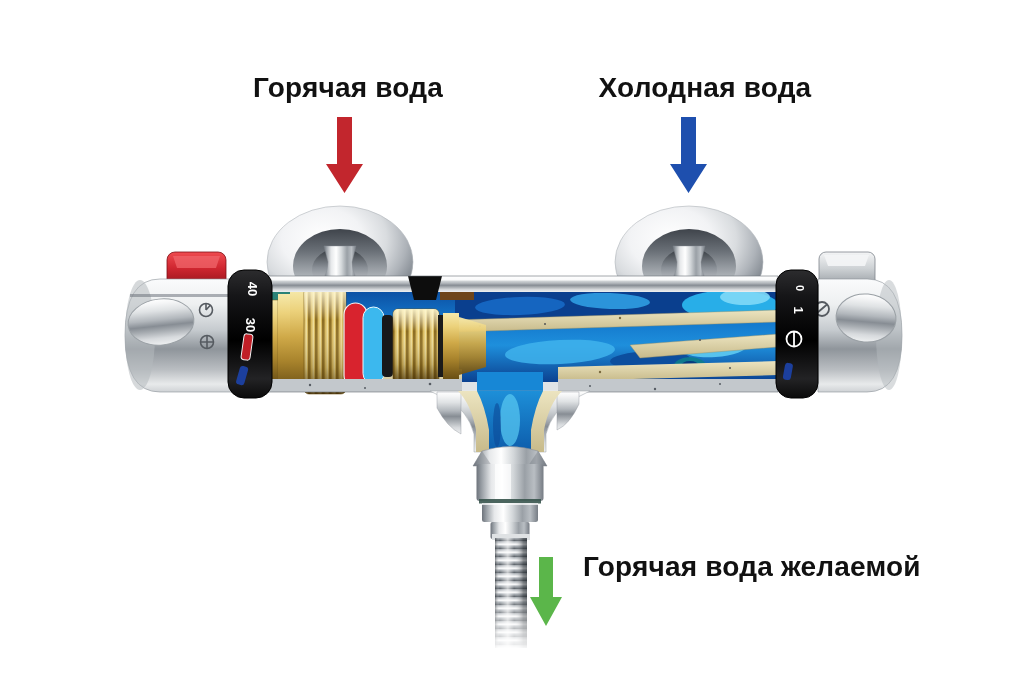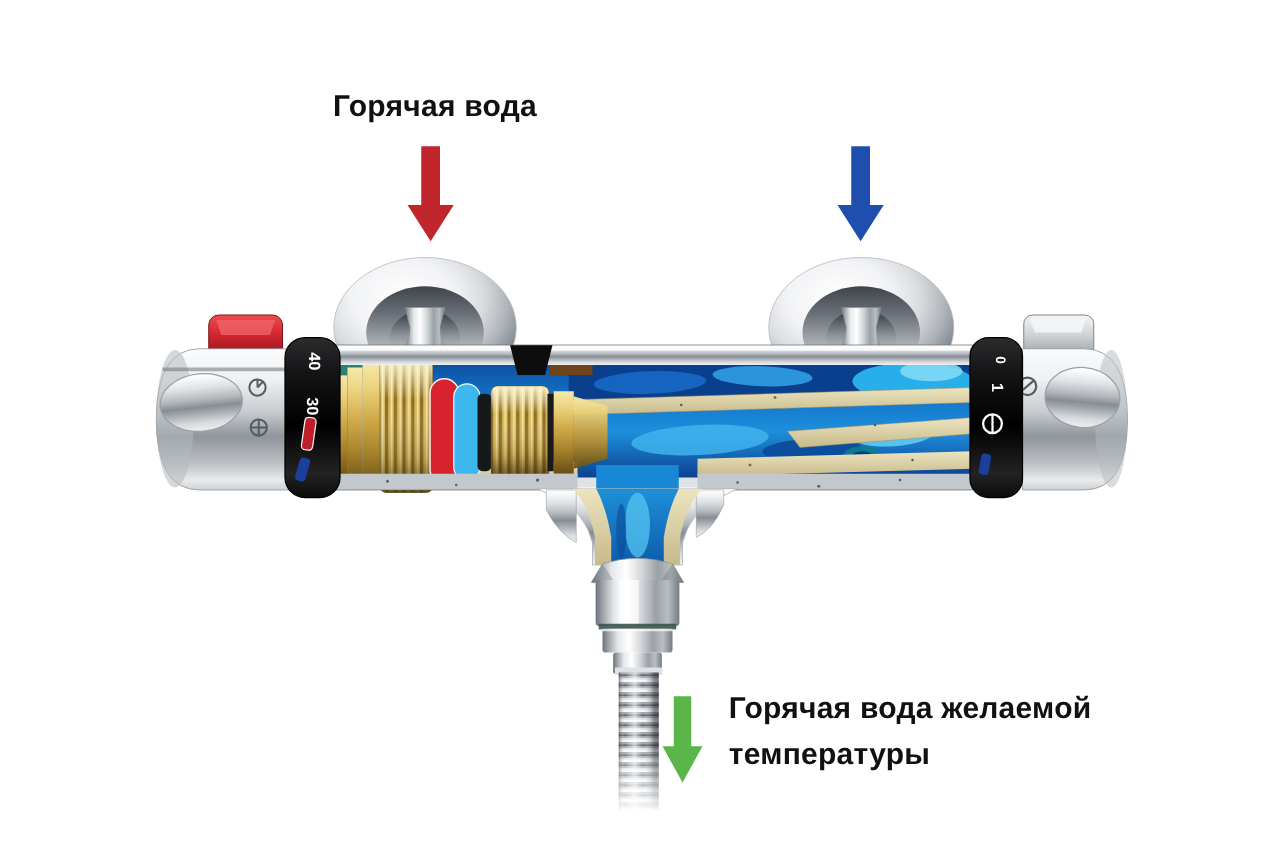--- a/index.html
+++ b/index.html
@@ -2,21 +2,21 @@
 <html><head>
 <meta charset="utf-8">
 <style>
   html,body{margin:0;padding:0;background:#ffffff;}
   .stage{
     position:relative;width:1024px;height:683px;background:#ffffff;overflow:hidden;
     font-family:"Liberation Sans","DejaVu Sans",sans-serif;
   }
   .stage svg{position:absolute;left:0;top:0;}
   .diagram-label{
-    position:absolute;font-weight:700;font-size:24px;color:#111111;
+    position:absolute;font-weight:700;font-size:28px;color:#111111;
     letter-spacing:.2px;white-space:nowrap;
   }
   #hot-label{left:236px;top:72px;width:224px;text-align:center;}
   #cold-label{left:582px;top:72px;width:246px;text-align:center;}
   #warm-label{left:583px;top:548px;line-height:37px;}
 </style>
 </head>
 <body>
 
 <div class="stage">
@@ -300,17 +300,17 @@
     </g>
     <rect x="784" y="363" width="8" height="17" rx="3" fill="#1c3f9d" transform="rotate(10 788 371)"></rect>
   </g>
 
   <polygon points="337,117 352,117 352,164 363,164 344.5,193 326,164 337,164" fill="#c2262d"></polygon>
   <polygon points="681,117 696,117 696,164 707,164 688.5,193 670,164 681,164" fill="#1e4fae"></polygon>
   <polygon points="539,557 553,557 553,597 562,597 546,626 530,597 539,597" fill="#5bb64a"></polygon>
 </svg>
 
 <div id="hot-label" class="diagram-label">Горячая вода</div>
+<div id="cold-label" class="diagram-label">Холодная вода</div>
 <div id="warm-label" class="diagram-label">
   <div>Горячая вода желаемой</div>
-  <div>температуры</div>
 </div>
 </div>
 
 </body></html>

